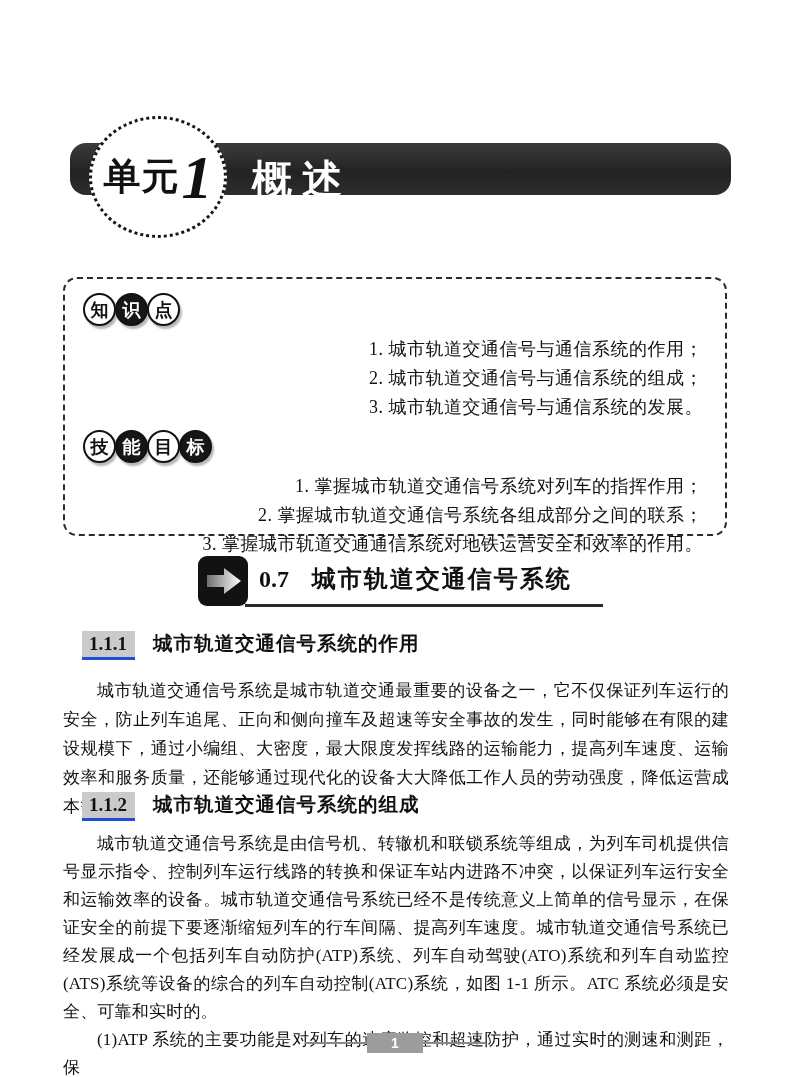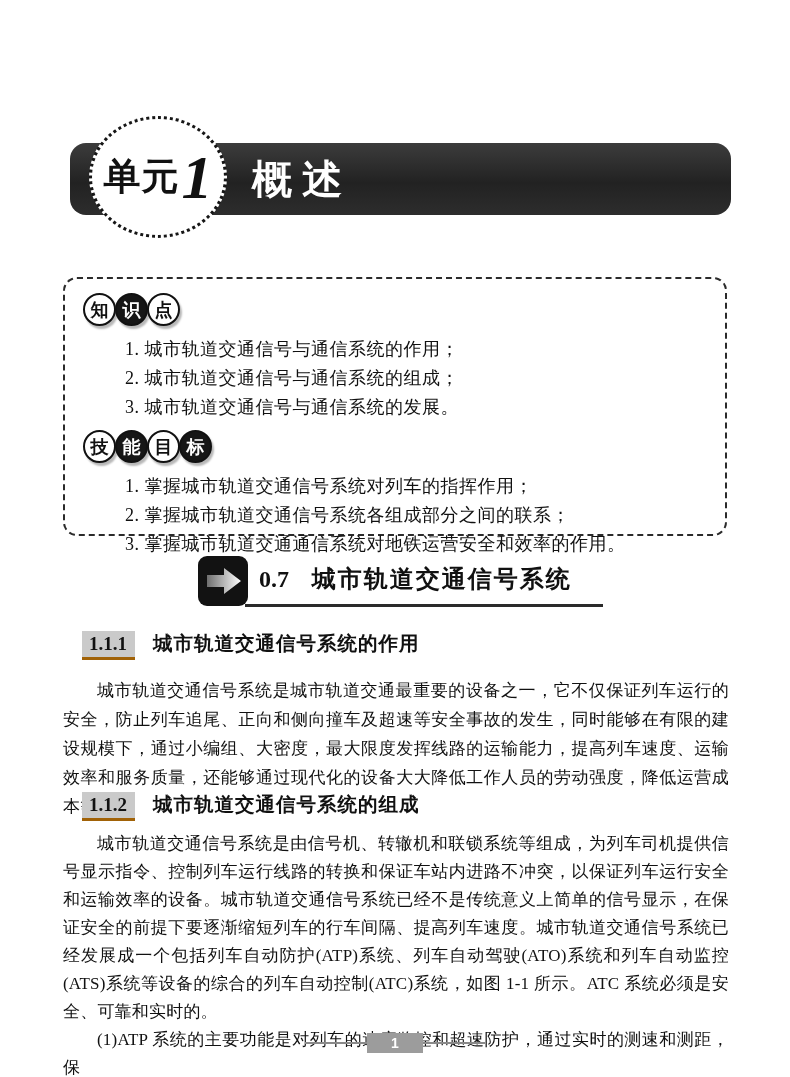--- a/index.html
+++ b/index.html
@@ -5,21 +5,21 @@
   html,body { margin:0; padding:0; background:#e8e8e8; }
   .page {
     position:relative; width:790px; height:1077px; margin:0 auto;
     background:#ffffff; overflow:hidden;
     font-family:"Liberation Serif", serif; color:#111;
   }
 
   
   .header { position:absolute; top:116px; left:63px; width:668px; height:126px; }
   .banner {
-    position:absolute; top:27px; left:7px; right:0; height:72px;
+    position:absolute; top:27px; left:7px; right:0; height:52px;
     background:linear-gradient(180deg,#3c3c3c 0%,#222 55%,#2d2d2d 100%);
     border-radius:16px;
   }
   .banner-title {
     position:absolute; left:182px; top:9px;
     font-family:"Liberation Sans", sans-serif;
     font-size:40px; font-weight:bold; color:#fff; letter-spacing:10px;
   }
   .unit-circle {
     position:absolute; left:26px; top:0; width:138px; height:122px;
@@ -47,41 +47,42 @@
     width:33px; height:33px; border-radius:50%; box-sizing:border-box;
     border:2px solid #111; background:#fff; color:#111;
     font-family:"Liberation Sans", sans-serif; font-size:18px; font-weight:bold;
     box-shadow:2px 3px 2px #b8b8b8; margin-right:-1px;
   }
   .badge-circle.dark { background:#161616; color:#fff; }
   .obj-list { margin:2px 0 8px 0; }
   .obj-item {
     margin-left:42px; font-size:18px; line-height:29px;
     letter-spacing:0.5px;
+    text-align:right;
   }
 
   
   .section-heading { position:absolute; top:556px; left:198px; display:flex; align-items:flex-start; }
   .section-icon { width:50px; height:50px; flex:0 0 auto; position:relative; z-index:2; }
   .section-title-wrap {
     margin-left:-3px; padding:7px 6px 9px 14px; width:358px; box-sizing:border-box;
     border-bottom:3px solid #2a2a2a;
     font-family:"Liberation Sans", sans-serif; font-weight:bold; font-size:24px;
     white-space:nowrap;
   }
   .section-number { font-family:"Liberation Serif", serif; margin-right:16px; }
   .section-title { letter-spacing:2px;text-align:right; }
 
   
   .subsection-heading { position:absolute; left:82px; white-space:nowrap; }
   .subsection-1 { top:630px; }
   .subsection-2 { top:791px; }
   .sub-number {
     display:inline-block; background:#cacaca; padding:2px 8px 2px 7px;
-    border-bottom:3px solid #a16207;
+    border-bottom:3px solid #1d4ed8;
     font-family:"Liberation Serif", serif; font-weight:bold; font-size:19px;
   }
   .sub-title {
     font-family:"Liberation Sans", sans-serif; font-weight:bold; font-size:19.5px;
     margin-left:14px; letter-spacing:1px;
   }
 
   
   .para-block { position:absolute; left:63px; width:666px; }
   .para-block-1 { top:676px; }

